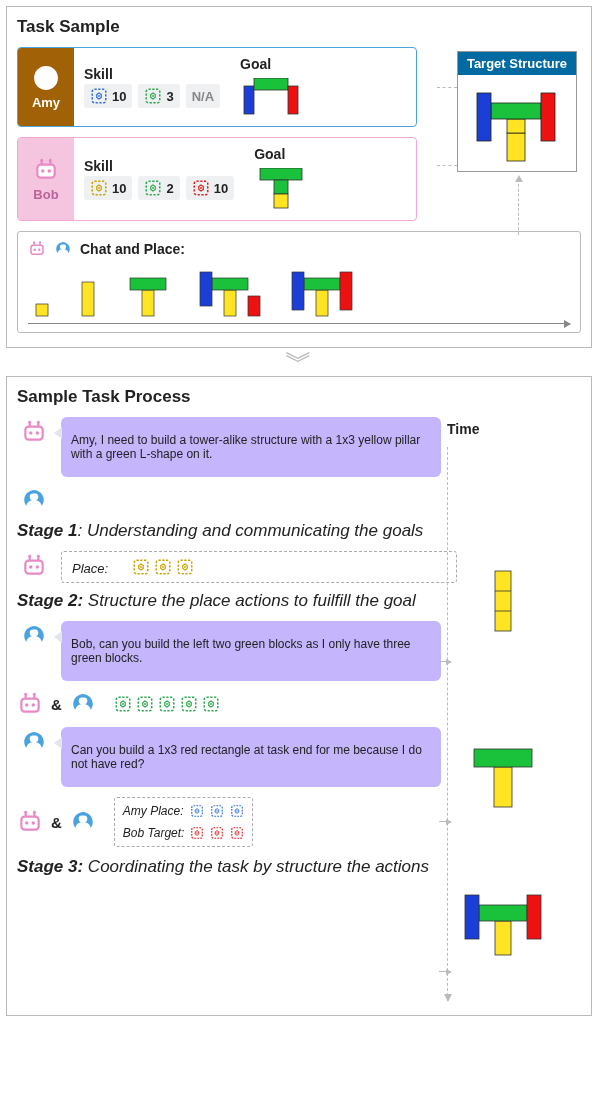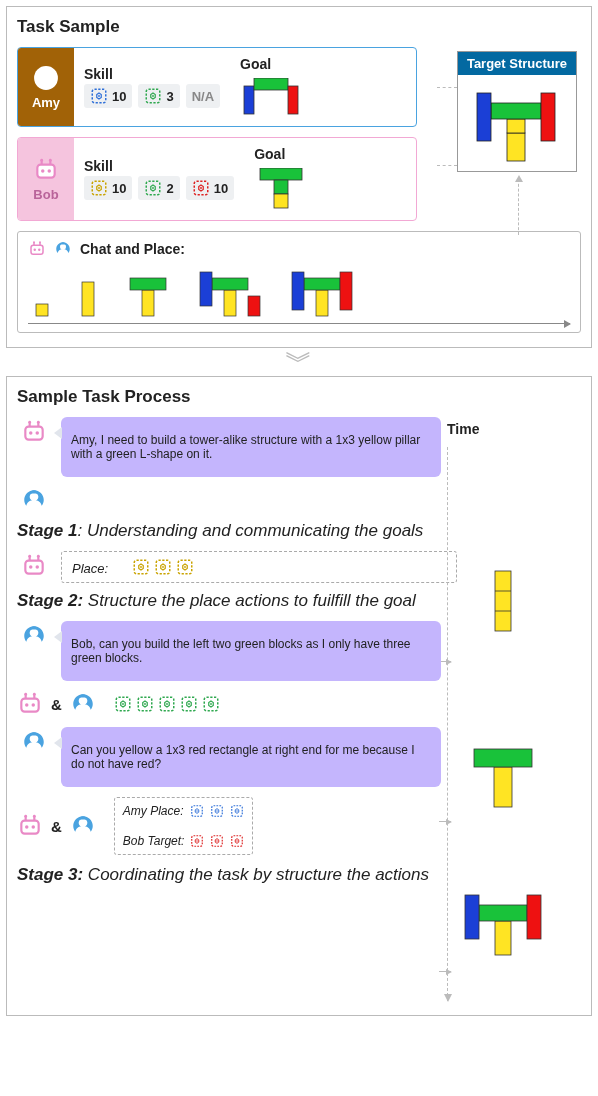--- a/index.html
+++ b/index.html
@@ -40,21 +40,21 @@
 .time-col{position:absolute;right:32px;top:44px;bottom:14px;width:112px}
 .time-hdr{font-weight:700;font-size:14px;text-align:left;margin-bottom:8px}
 .time-line{position:absolute;left:0;top:26px;bottom:0;border-left:1.5px dashed #bbb}
 .time-line:after{content:"";position:absolute;left:-4px;bottom:-1px;border-top:8px solid #bbb;border-left:4px solid transparent;border-right:4px solid transparent}
 .time-img{position:absolute;left:8px;width:96px;display:flex;align-items:center;justify-content:center}
 .tick{position:absolute;left:-8px;width:12px;height:1px;border-top:1.5px solid #bbb}
 .tick:before{content:"";position:absolute;right:-1px;top:-3px;border-left:6px solid #bbb;border-top:3px solid transparent;border-bottom:3px solid transparent}
 .and-row{display:flex;align-items:center;gap:8px;margin:10px 0}
 .and-row .amp{font-weight:700;font-size:15px}
 .icons-inline{display:flex;gap:4px}
-.small-placebox{border:1px dashed #aaa;border-radius:3px;padding:6px 8px;font-style:italic;font-size:12px;display:flex;flex-direction:column;gap:16px}
+.small-placebox{border:1px dashed #aaa;border-radius:3px;padding:6px 8px;font-style:italic;font-size:12px;display:flex;flex-direction:column;gap:8px}
 .pb-row{display:flex;align-items:center;gap:6px}
 
 .isvg{width:18px;height:18px}
 .isvg-lg{width:26px;height:26px}
 .isvg-sm{width:14px;height:14px}
 </style>
 </head>
 <body>
 
 <svg width="0" height="0" style="position:absolute">
@@ -359,21 +359,21 @@
           </svg>
       </div>
     </div>
 
     <div class="msg-row">
       <div class="av">
           <svg class="isvg-lg" viewBox="0 0 24 24" style="color:#4aa3e0">
             <use href="#amy-face"></use>
           </svg>
         </div>
-      <div class="bubble">Can you yellow a 1x3 red rectangle at right end for me because I do not have red?</div>
+      <div class="bubble">Can you build a 1x3 red rectangle at task end for me because I do not have red?</div>
     </div>
 
     <div class="and-row">
       <svg class="isvg-lg" viewBox="0 0 24 24" style="color:#e989c6">
           <use href="#bob-face"></use>
         </svg>
       <span class="amp">&amp;</span>
       <svg class="isvg-lg" viewBox="0 0 24 24" style="color:#4aa3e0">
           <use href="#amy-face"></use>
         </svg>

